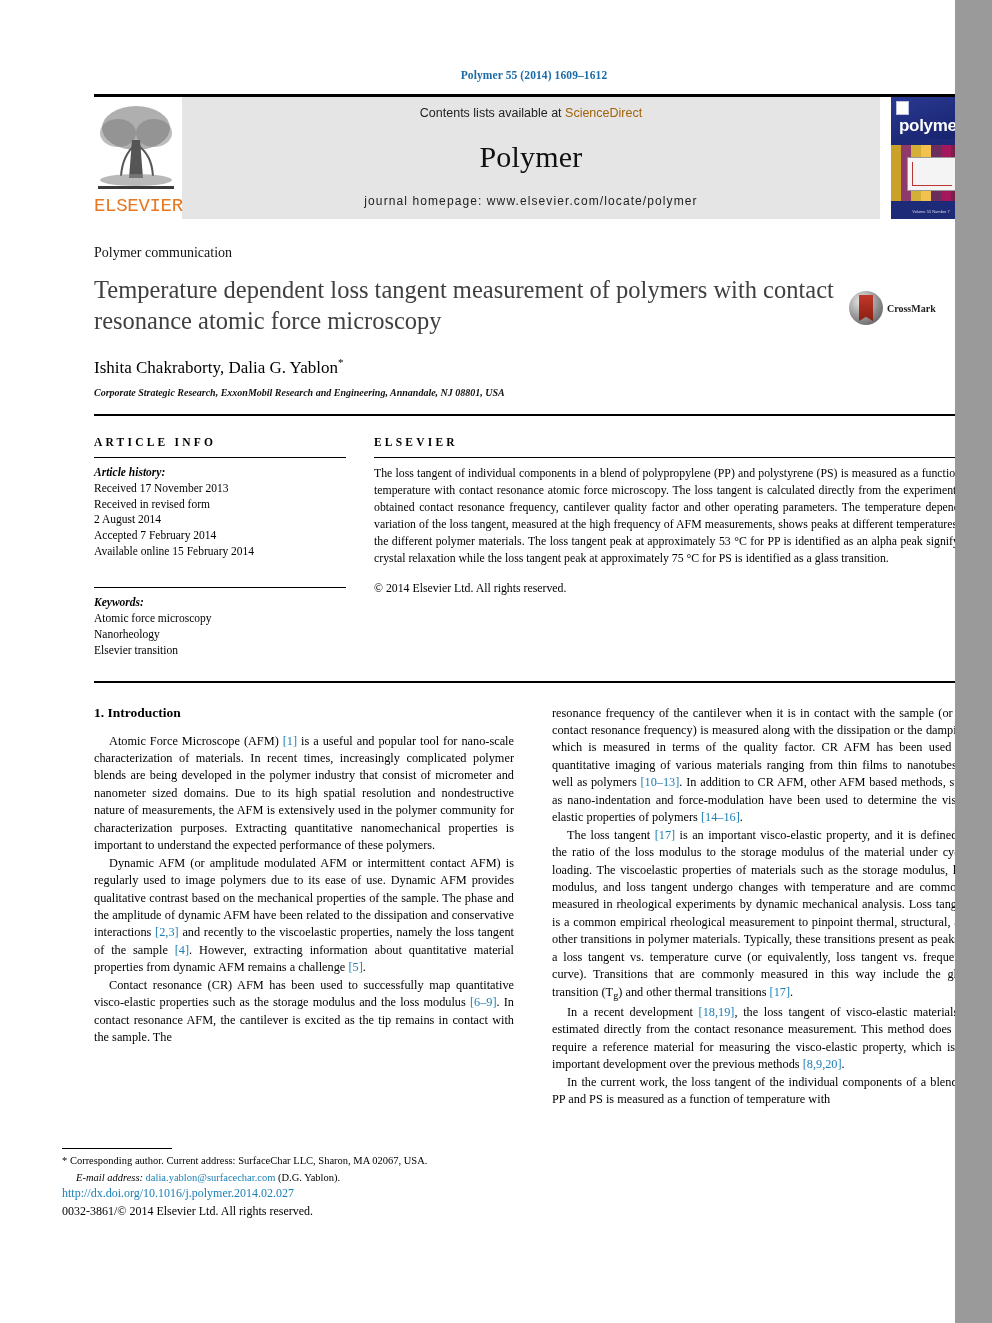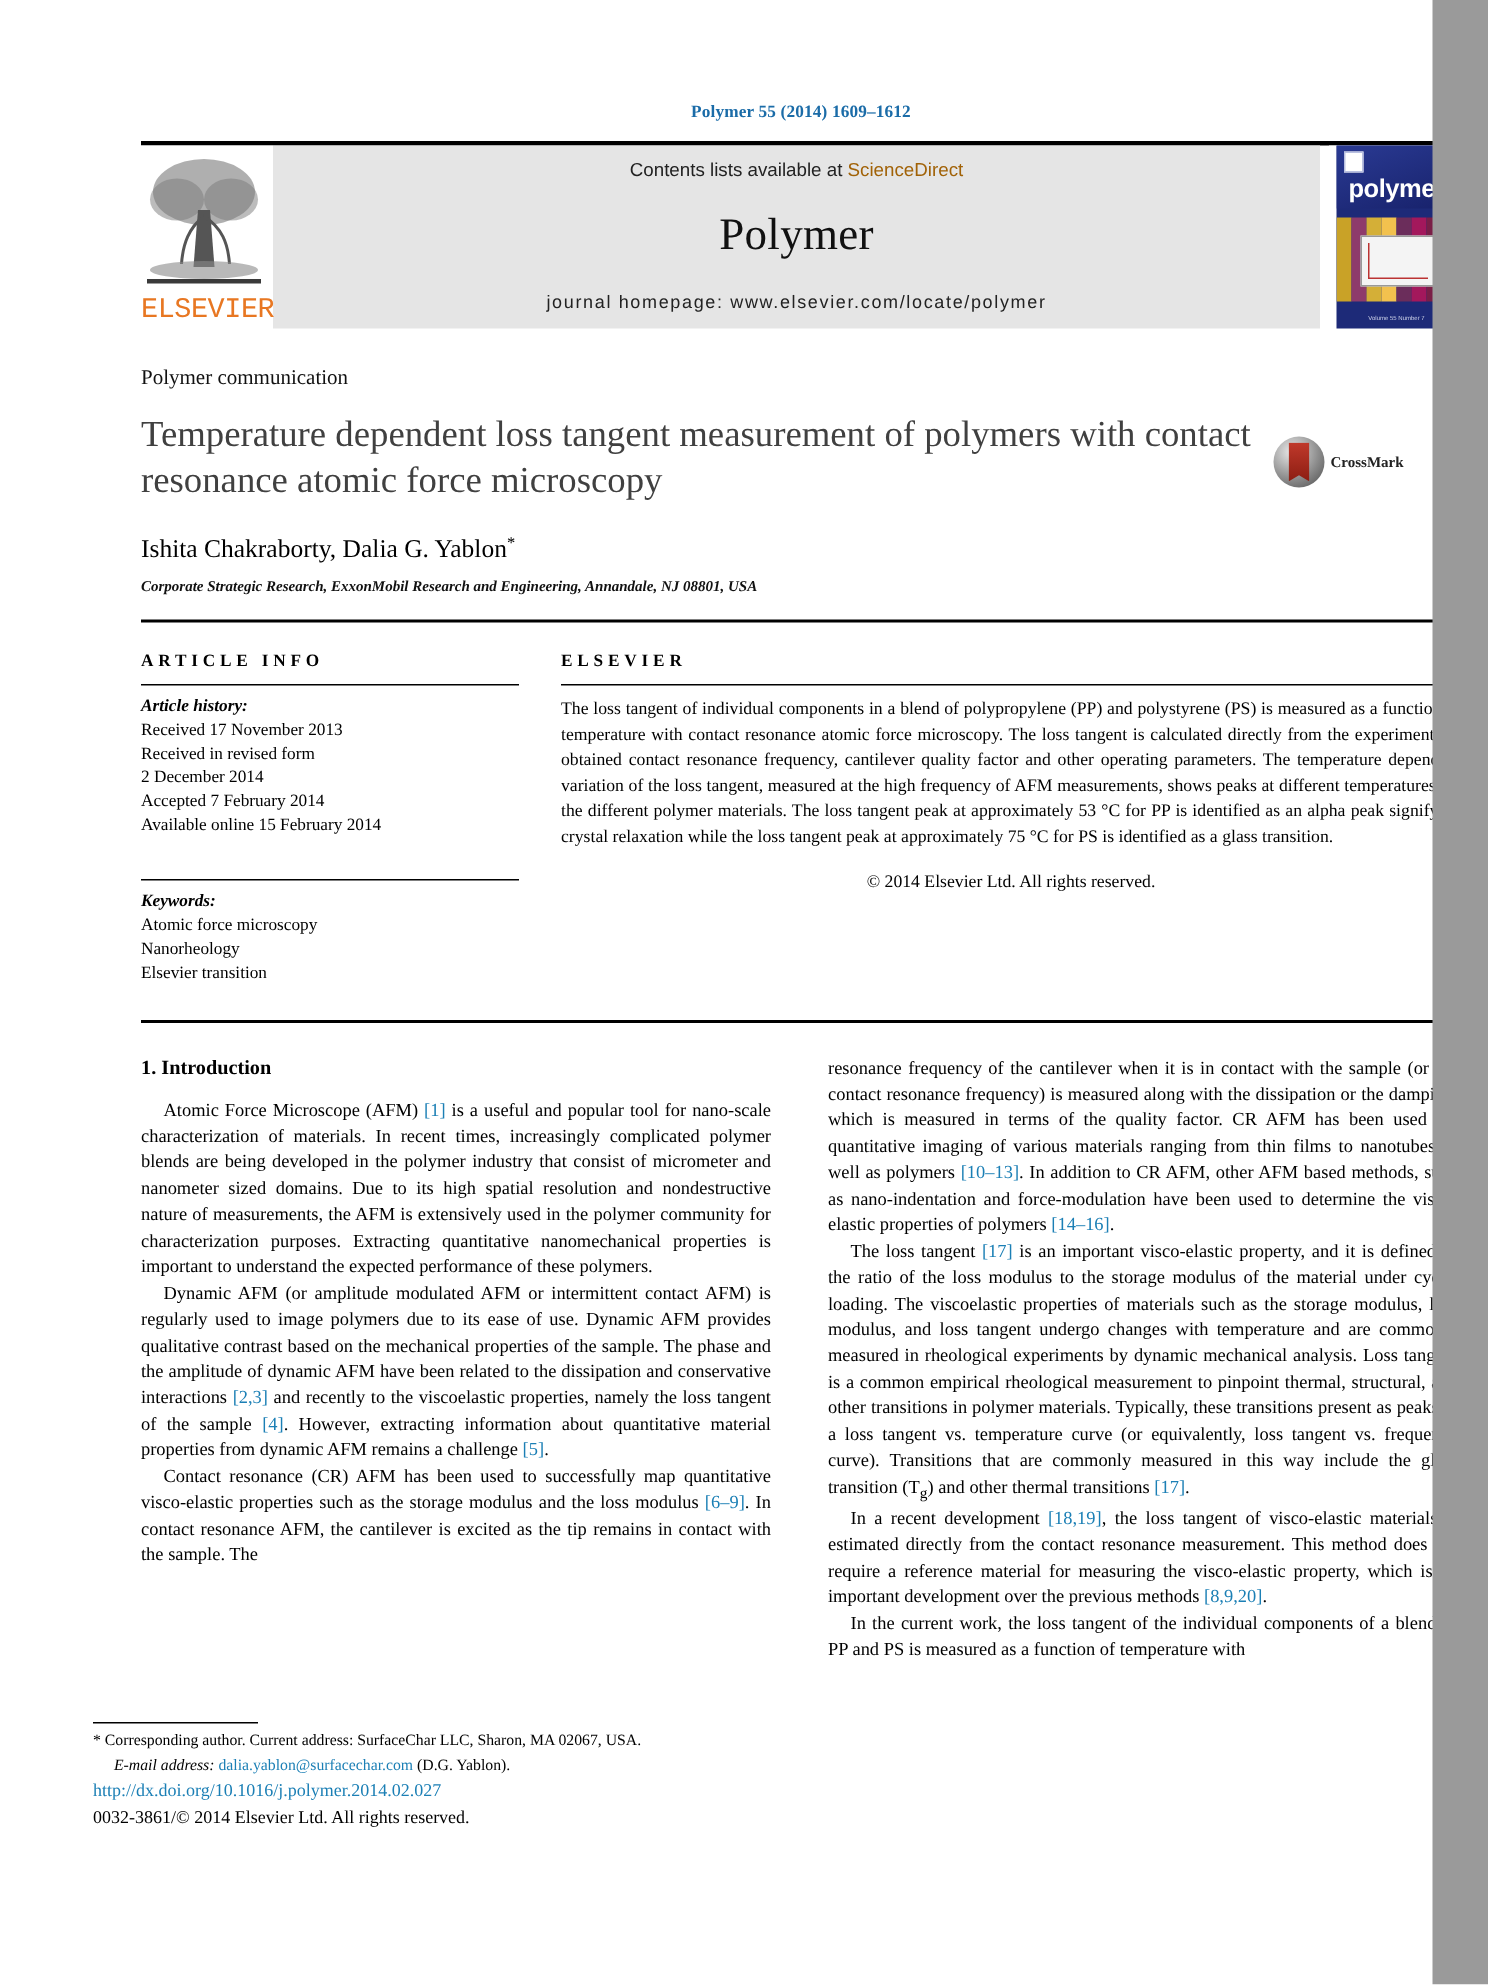--- a/index.html
+++ b/index.html
@@ -254,21 +254,21 @@
   .info-block .lbl { font-style: italic; font-weight: bold; }
   .kw-gap { height: 18px; }
   .abs-body {
     font-family: "Liberation Serif", serif;
     font-size: 11.8px;
     line-height: 1.44;
     text-align: justify;
     color: #000;
   }
   .abs-copy {
-    text-align: center;
+    text-align: left;
     font-family: "Liberation Serif", serif;
     font-size: 11.8px;
     margin-top: 14px;
     color: #000;
   }
 
   
   .rule-bottom {
     border-top: 2px solid #000;
     margin-top: 22px;
@@ -395,21 +395,21 @@
     <div class="rule-med"></div>
 
     <div class="info-abstract">
       <div class="col-info">
         <div class="hdr">ARTICLE INFO</div>
         <div class="hdr-rule"></div>
         <div class="info-block">
           <div class="lbl">Article history:</div>
           <div>Received 17 November 2013</div>
           <div>Received in revised form</div>
-          <div>2 December 2014</div>
+          <div>2 August 2014</div>
           <div>Accepted 7 February 2014</div>
           <div>Available online 15 February 2014</div>
         </div>
         <div class="kw-gap"></div>
         <div class="hdr-rule"></div>
         <div class="info-block">
           <div class="lbl">Keywords:</div>
           <div>Atomic force microscopy</div>
           <div>Nanorheology</div>
           <div>Elsevier transition</div>

